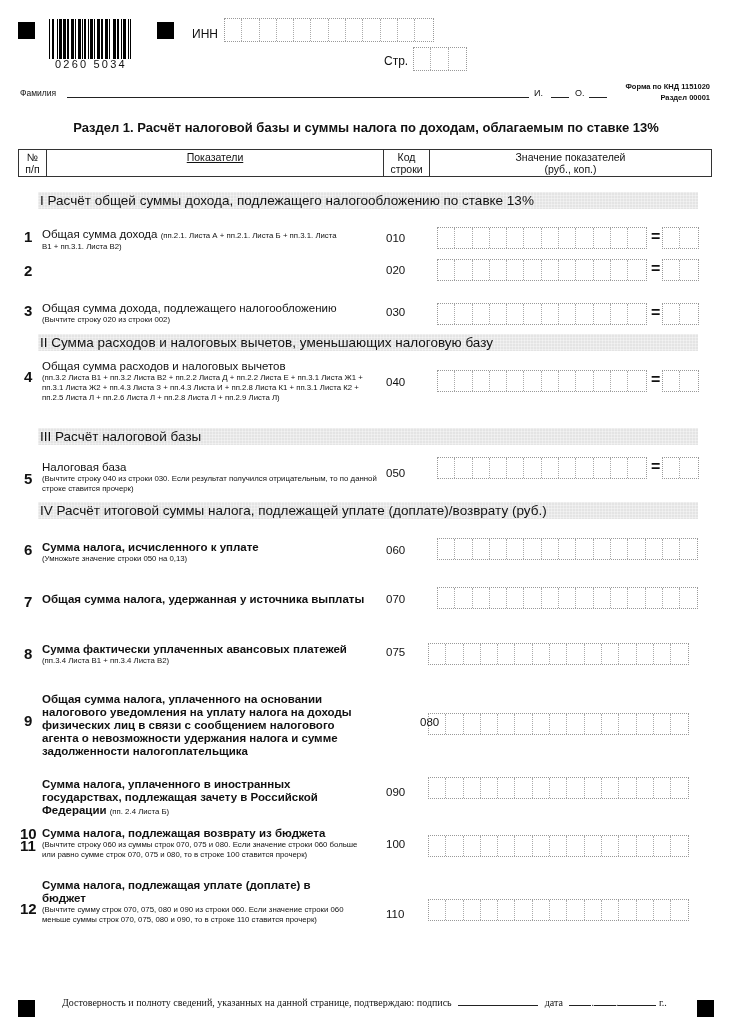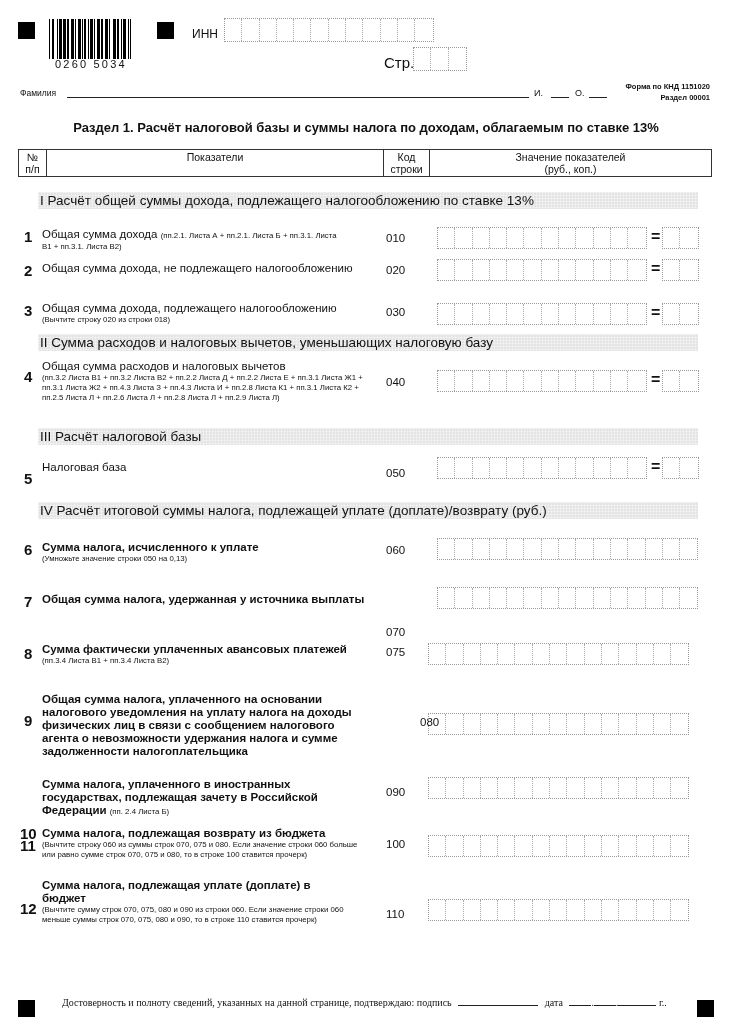--- a/index.html
+++ b/index.html
@@ -73,21 +73,21 @@
     <div class="c"></div>
     <div class="c"></div>
     <div class="c"></div>
     <div class="c"></div>
     <div class="c"></div>
     <div class="c"></div>
     <div class="c"></div>
     <div class="c"></div>
 </div>
 
-<div class="abs" style="left:384px; top:54px; font-size:15px;">Стр.</div>
+<div class="abs" style="left:384px; top:54px; font-size:12px;">Стр.</div>
 <div class="cells" style="left:413px; top:47px; height:24px;">
   <div class="c"></div>
     <div class="c"></div>
     <div class="c"></div>
 </div>
 
 <div class="abs" style="left:20px; top:88px; font-size:8.5px;">Фамилия</div>
 <div class="abs" style="left:67px; top:97px; width:462px; border-bottom:1px solid #222;"></div>
 <div class="abs" style="left:534px; top:88px; font-size:9px;">И.</div>
 <div class="abs" style="left:551px; top:97px; width:18px; border-bottom:1px solid #222;"></div>
@@ -95,21 +95,21 @@
 <div class="abs" style="left:589px; top:97px; width:18px; border-bottom:1px solid #222;"></div>
 <div class="abs" style="right:22px; top:82px; font-size:7.5px; font-weight:bold; text-align:right;">Форма по КНД 1151020</div>
 <div class="abs" style="right:22px; top:93px; font-size:7.5px; font-weight:bold; text-align:right;">Раздел 00001</div>
 
 <div class="abs" style="left:0; width:732px; top:120px; text-align:center; font-size:13px; font-weight:bold;">Раздел 1. Расчёт налоговой базы и суммы налога по доходам, облагаемым по ставке 13%</div>
 
 <table class="hdr">
   <tbody>
       <tr>
     <td style="width:28px;"><span>№</span><br><span>п/п</span></td>
-    <td style="width:337px;"><span>Показатели</span></td>
+    <td style="width:337px;text-decoration:underline;"><span>Показатели</span></td>
     <td style="width:46px;"><span>Код</span><br><span>строки</span></td>
     <td><span>Значение показателей</span><br><span>(руб., коп.)</span></td>
   </tr>
 </tbody>
   </table>
 
 <div class="sect" style="top:192px;">I Расчёт общей суммы дохода, подлежащего налогообложению по ставке 13%</div>
 
 <div class="num" style="left:24px; top:228px;">1</div>
 <div class="row-title" style="top:228px; width:330px;">
@@ -132,21 +132,20 @@
     <div class="c"></div>
   </div>
 <div class="eq" style="left:651px; top:228px;">=</div>
 <div class="cells" style="left:662px; top:227px;">
     <div class="c"></div>
     <div class="c"></div>
   </div>
 
 <div class="num" style="left:24px; top:262px;">2</div>
 <div class="row-title" style="top:262px; width:340px;">
-  <span>Общая сумма дохода, не подлежащего налогообложению</span>
 </div>
 <div class="code" style="top:264px;">020</div>
 <div class="cells" style="left:437px; top:259px;">
     <div class="c"></div>
     <div class="c"></div>
     <div class="c"></div>
     <div class="c"></div>
     <div class="c"></div>
     <div class="c"></div>
     <div class="c"></div>
@@ -158,21 +157,21 @@
   </div>
 <div class="eq" style="left:651px; top:260px;">=</div>
 <div class="cells" style="left:662px; top:259px;">
     <div class="c"></div>
     <div class="c"></div>
   </div>
 
 <div class="num" style="left:24px; top:302px;">3</div>
 <div class="row-title" style="top:302px; width:340px;">
   <span>Общая сумма дохода, подлежащего налогообложению</span>
-  <span class="note">(Вычтите строку 020 из строки 018)</span>
+  <span class="note">(Вычтите строку 020 из строки 002)</span>
 </div>
 <div class="code" style="top:306px;">030</div>
 <div class="cells" style="left:437px; top:303px;">
     <div class="c"></div>
     <div class="c"></div>
     <div class="c"></div>
     <div class="c"></div>
     <div class="c"></div>
     <div class="c"></div>
     <div class="c"></div>
@@ -214,20 +213,21 @@
 <div class="cells" style="left:662px; top:370px;">
     <div class="c"></div>
     <div class="c"></div>
   </div>
 
 <div class="sect" style="top:428px;">III Расчёт налоговой базы</div>
 
 <div class="num" style="left:24px; top:470px;">5</div>
 <div class="row-title" style="top:461px; width:340px;">
   <span>Налоговая база</span>
+  <span class="note">(Вычтите строку 040 из строки 030. Если результат получился отрицательным, то по данной строке ставится прочерк)</span>
 </div>
 <div class="code" style="top:467px;">050</div>
 <div class="cells" style="left:437px; top:457px;">
     <div class="c"></div>
     <div class="c"></div>
     <div class="c"></div>
     <div class="c"></div>
     <div class="c"></div>
     <div class="c"></div>
     <div class="c"></div>
@@ -266,21 +266,21 @@
     <div class="c"></div>
     <div class="c"></div>
     <div class="c"></div>
     <div class="c"></div>
   </div>
 
 <div class="num" style="left:24px; top:593px;">7</div>
 <div class="row-title bold" style="top:593px; width:340px;">
   <span>Общая сумма налога, удержанная у источника выплаты</span>
 </div>
-<div class="code" style="top:593px;margin-top:33px;">070</div>
+<div class="code" style="top:593px;">070</div>
 <div class="cells" style="left:437px; top:587px;">
     <div class="c"></div>
     <div class="c"></div>
     <div class="c"></div>
     <div class="c"></div>
     <div class="c"></div>
     <div class="c"></div>
     <div class="c"></div>
     <div class="c"></div>
     <div class="c"></div>

